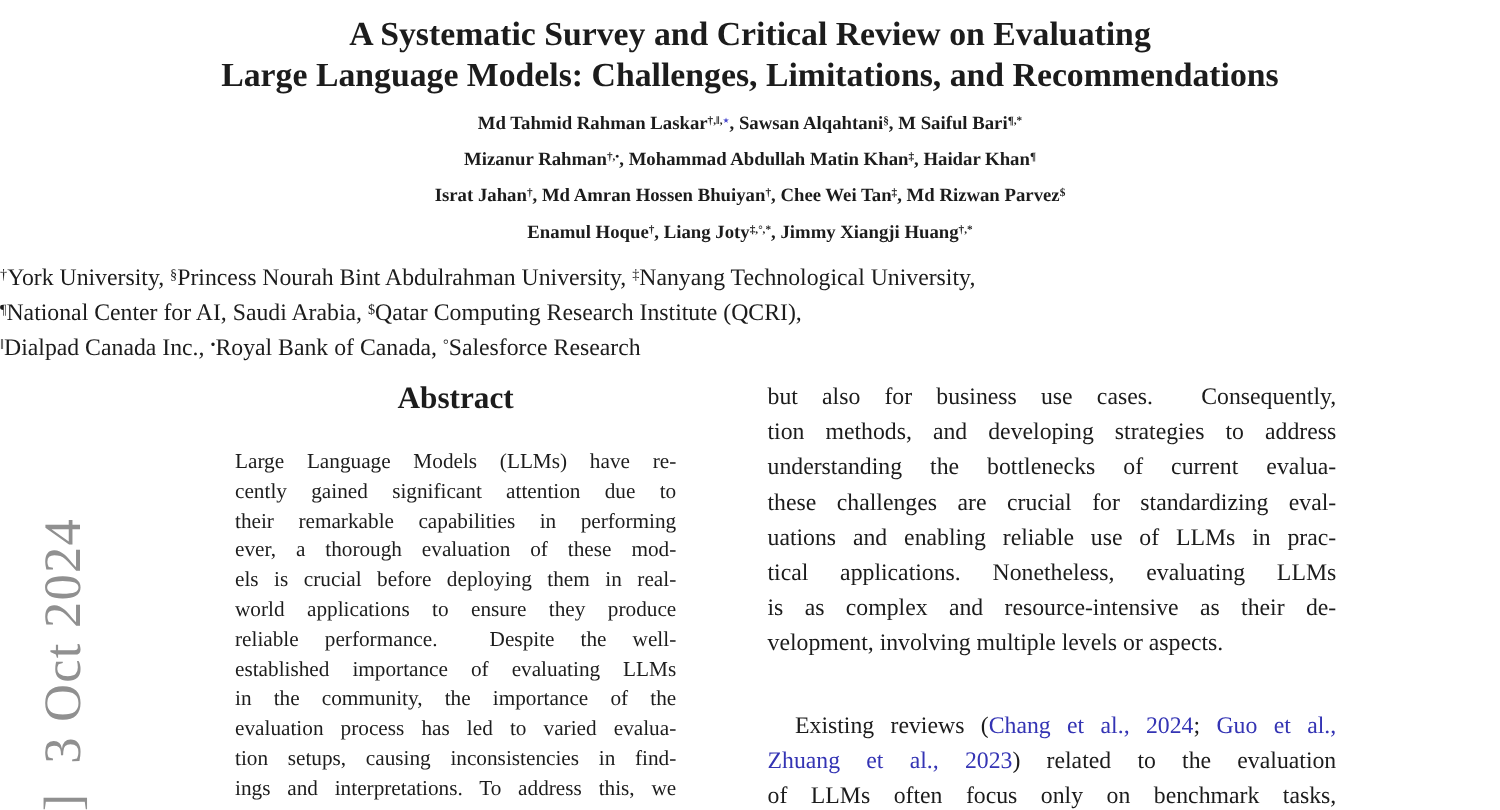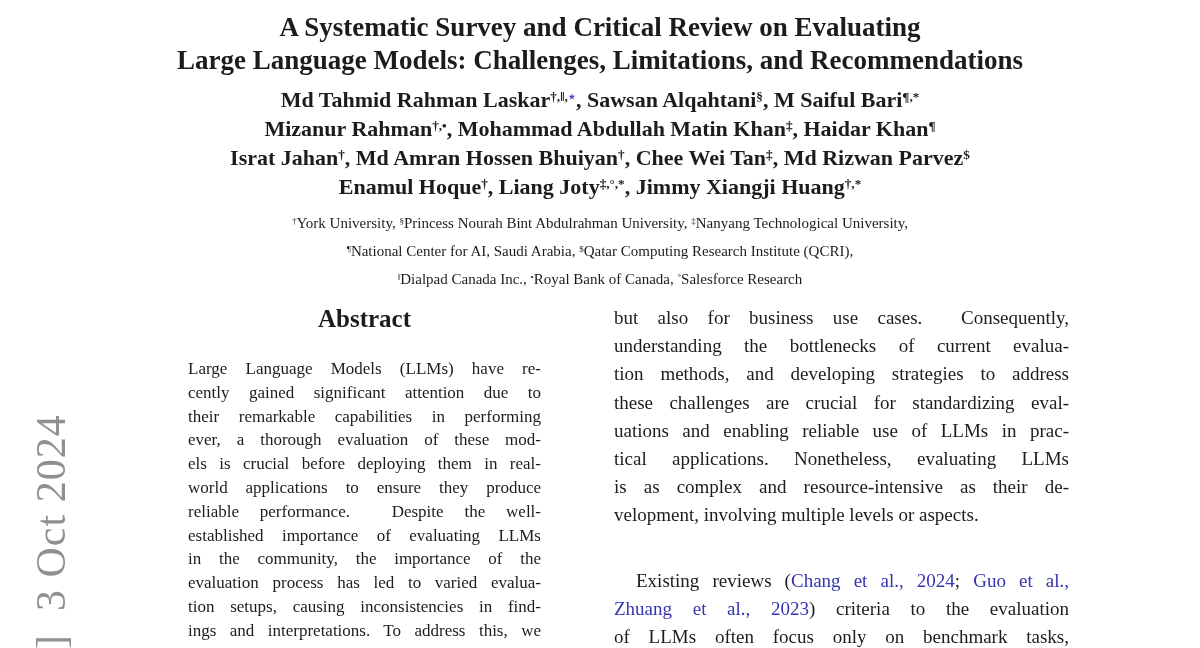--- a/index.html
+++ b/index.html
@@ -12,25 +12,25 @@
     transform:rotate(-90deg);transform-origin:0 0;
     font-size:42px;white-space:nowrap;color:var(--wm,#909090);
     letter-spacing:1px;
   }
   .title-block{
     position:absolute;top:11px;left:0;width:1200px;text-align:center;
     font-weight:bold;font-size:27px;line-height:33px;
   }
   .author-block{
     position:absolute;top:85px;left:0;width:1200px;text-align:center;
-    font-weight:bold;font-size:22px;line-height:29px;
+    font-weight:bold;font-size:15px;line-height:29px;
   }
   .affil-block{
-    position:absolute;top:209px;left:0;width:1200px;text-align:center;
-    font-size:15px;line-height:28px;
+    position:absolute;top:209px;left:0;width:1200px;
+    font-size:19px;line-height:28px;
   }
   .abs-heading{
     position:absolute;top:305px;left:188px;width:353px;text-align:center;
     font-weight:bold;font-size:25px;
   }
   .abs-col{
     position:absolute;top:357px;left:188px;width:353px;
     font-size:17px;line-height:23.8px;
   }
   .body-col{
@@ -86,26 +86,26 @@
       <div class="tline"><span>reliable performance.&nbsp; Despite the well-</span></div>
       <div class="tline"><span>established importance of evaluating LLMs</span></div>
       <div class="tline"><span>in the community, the importance of the</span></div>
       <div class="tline"><span>evaluation process has led to varied evalua-</span></div>
       <div class="tline"><span>tion setups, causing inconsistencies in find-</span></div>
       <div class="tline"><span>ings and interpretations. To address this, we</span></div>
     </div>
 
   <div class="body-col" id="body-col">
       <div class="tline"><span>but also for business use cases.&nbsp; Consequently,</span></div>
+      <div class="tline"><span>tion methods, and developing strategies to address</span></div>
       <div class="tline"><span>understanding the bottlenecks of current evalua-</span></div>
-      <div class="tline"><span>tion methods, and developing strategies to address</span></div>
       <div class="tline"><span>these challenges are crucial for standardizing eval-</span></div>
       <div class="tline"><span>uations and enabling reliable use of LLMs in prac-</span></div>
       <div class="tline"><span>tical applications. Nonetheless, evaluating LLMs</span></div>
       <div class="tline"><span>is as complex and resource-intensive as their de-</span></div>
       <div class="tline endline"><span>velopment, involving multiple levels or aspects.</span></div>
       <div class="tline indent"><span>Existing reviews (</span><span class="cite">Chang et al., 2024</span><span>; </span><span class="cite">Guo et al.,</span></div>
-      <div class="tline"><span class="cite">Zhuang et al., 2023</span><span>) criteria to the evaluation</span></div>
+      <div class="tline"><span class="cite">Zhuang et al., 2023</span><span>) related to the evaluation</span></div>
       <div class="tline"><span>of LLMs often focus only on benchmark tasks,</span></div>
       <div class="tline"><span>datasets, and evaluation criteria, neglecting the</span></div>
     </div>
 
 </div>
 
 </body></html>

